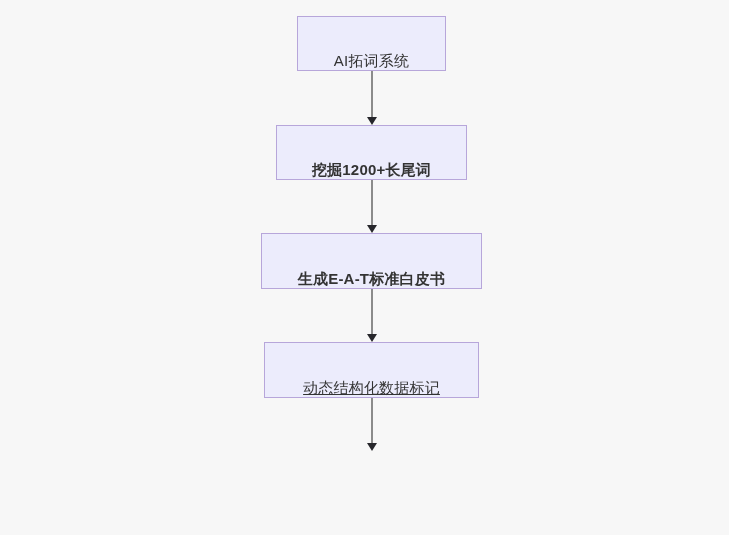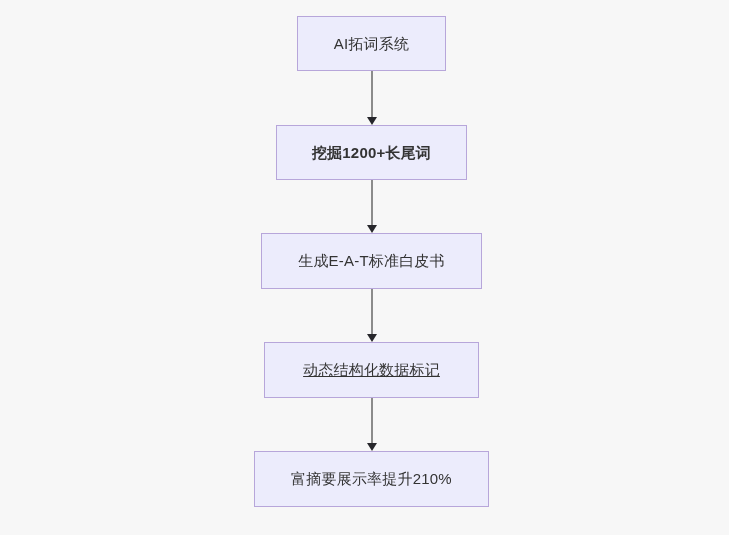--- a/index.html
+++ b/index.html
@@ -21,37 +21,37 @@
     height: 535px;
   }
 
   .flow-node {
     position: absolute;
     box-sizing: border-box;
     background: #ececfc;
     border: 1.6px solid #b7a6da;
     border-radius: 0;
     display: flex;
-    align-items: center;
+    align-items: flex-end;
     justify-content: center;
     color: #333333;
     font-size: 15px;
     line-height: 1.2;
     letter-spacing: 0.2px;
     white-space: nowrap;
   }
 
   .node-label {
     display: block;
   }
 
   
   .node-1 { left: 297px; top: 16px;  width: 149px; height: 55px; }
   .node-2 { left: 276px; top: 125px; width: 191px; height: 55px; font-weight: bold; }
-  .node-3 { left: 261px; top: 233px; width: 221px; height: 56px; }
+  .node-3 { left: 261px; top: 233px; width: 221px; height: 56px; font-weight: bold; }
   .node-4 { left: 264px; top: 342px; width: 215px; height: 56px; text-decoration: underline; }
   .node-5 { left: 254px; top: 451px; width: 235px; height: 56px; }
 
   
   .flow-connector {
     position: absolute;
     left: 368px;
     width: 8px;
   }
   .flow-connector .shaft {
@@ -115,17 +115,14 @@
 
   <div class="flow-node node-4">
     <span class="node-label">动态结构化数据标记</span>
   </div>
 
   <div class="flow-connector conn-4">
     <div class="shaft"></div>
     <div class="arrowhead"></div>
   </div>
 
-  <div class="flow-node node-5">
-    <span class="node-label">富摘要展示率提升210%</span>
-  </div>
 
 </div>
 
 </body></html>

